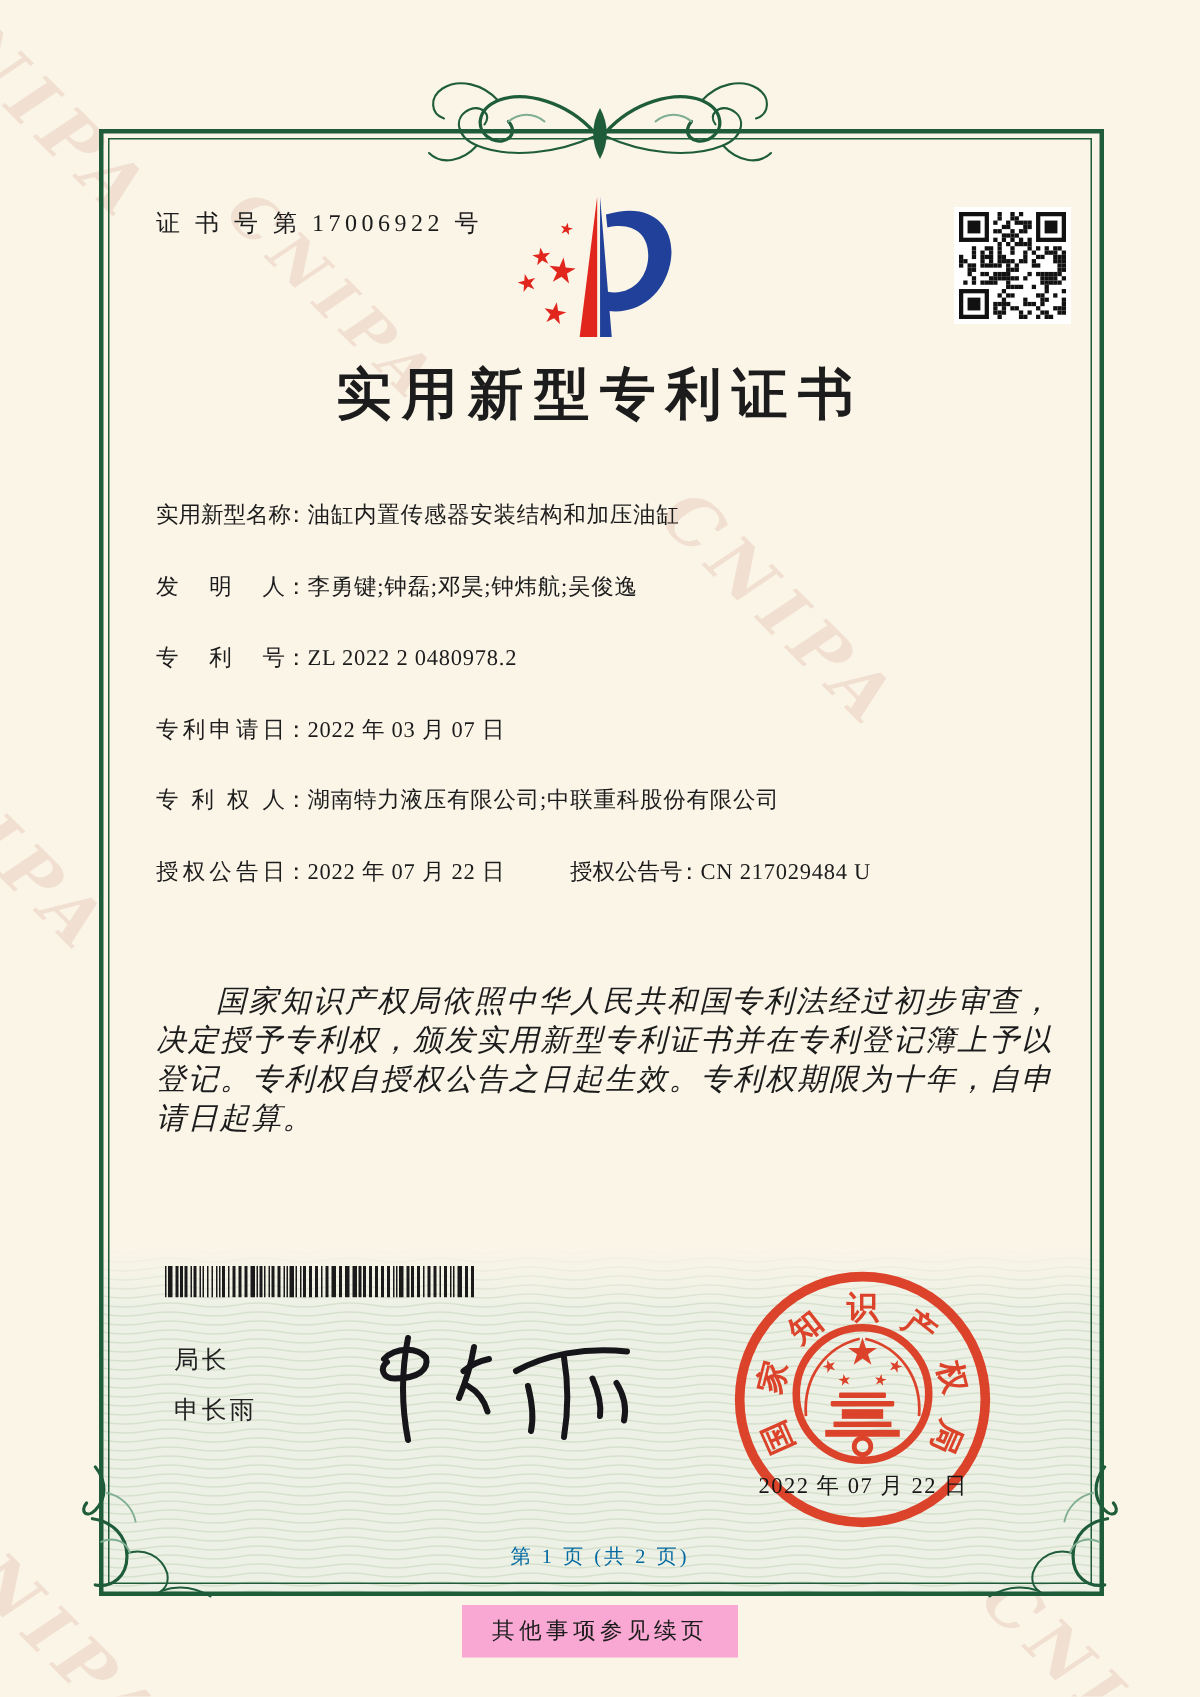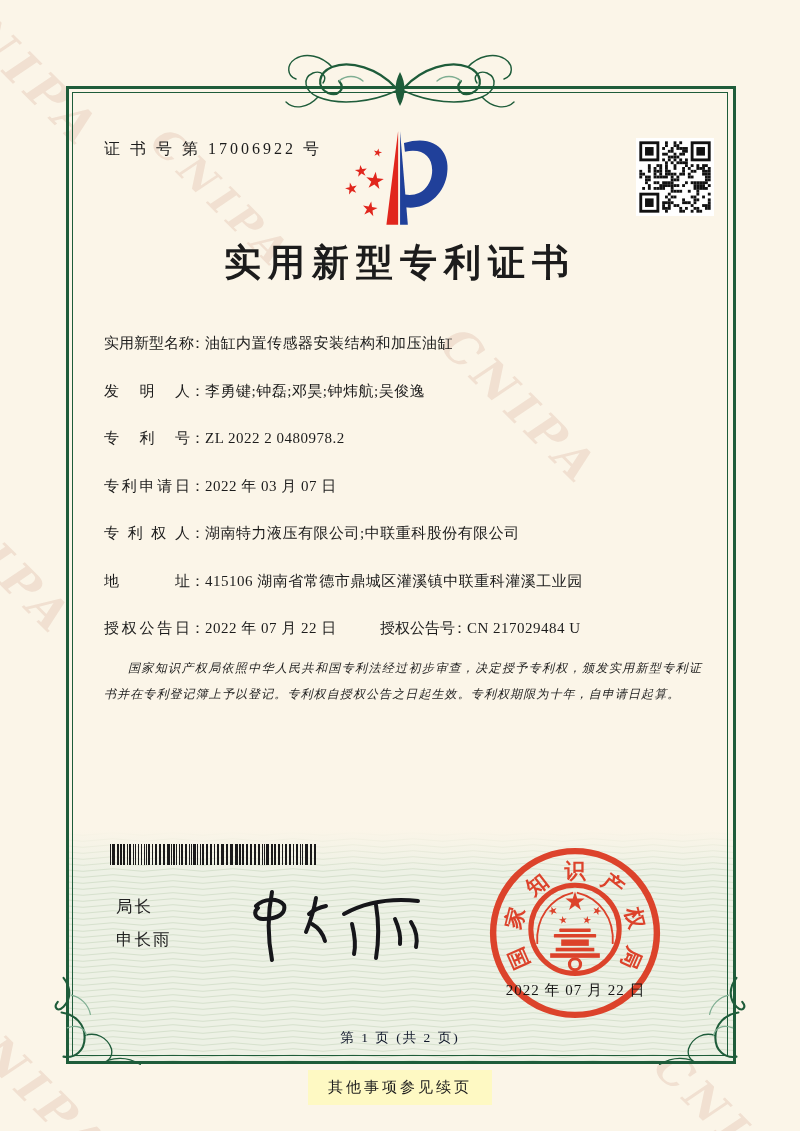--- a/index.html
+++ b/index.html
@@ -34,40 +34,40 @@
   
   .fields{position:absolute;left:104px;top:334px;width:610px;z-index:4;font-size:15px;}
   .f-row{position:relative;height:26px;margin-bottom:21.5px;white-space:nowrap;}
   .f-label{display:inline-block;width:86px;text-align:justify;text-align-last:justify;vertical-align:top;}
   .f-colon{display:inline-block;}
   .f-value{letter-spacing:.5px;}
   .pair2{position:absolute;left:276px;top:0;}
   .pair2 .f-label{width:72px;}
   
   .paras{position:absolute;left:104px;top:655px;width:598px;z-index:4;
-      font-size:12px;font-style:italic;line-height:26px;letter-spacing:1.1px;text-align:justify;}
+      font-size:20px;font-style:italic;line-height:26px;letter-spacing:1.1px;text-align:justify;}
   .paras p{margin:0;text-indent:2em;}
   
   .barcode{position:absolute;left:110px;top:844px;z-index:4;}
   
   .official{position:absolute;left:116px;z-index:4;font-family:Liberation Mono, monospace;
       font-size:16.5px;letter-spacing:2px;color:#222;}
   .sig{position:absolute;left:232px;top:878px;z-index:5;}
   .sig path{fill:none;stroke:#16161a;stroke-width:4;stroke-linecap:round;stroke-linejoin:round;}
   
   .seal{position:absolute;left:483px;top:841px;width:184px;height:184px;z-index:5;opacity:.95;}
   .seal .red{fill:var(--red,#dc3a22);}
   .seal .red-line{fill:none;stroke:var(--red,#dc3a22);}
   .seal-date{position:absolute;left:468px;top:981px;width:215px;text-align:center;z-index:6;
       font-size:15px;letter-spacing:1px;color:#161616;}
   
   .page-info{position:absolute;left:66px;top:1029px;width:668px;text-align:center;
-      font-size:13.5px;letter-spacing:2px;z-index:4;color:#0f172a;}
+      font-size:13.5px;letter-spacing:2px;z-index:4;color:#0369a1;}
   .note{position:absolute;left:66px;top:1070px;width:668px;text-align:center;z-index:4;}
-  .note span{display:inline-block;background:#fef9c3;padding:8px 20px;font-size:15px;letter-spacing:3px;}
+  .note span{display:inline-block;background:#f9a8d4;padding:8px 20px;font-size:15px;letter-spacing:3px;}
 </style>
 </head>
 <body>
 
 <div class="page">
 
   <div class="band">
     <svg id="waves" width="666" height="234" viewBox="0 0 666 234">
         <path d="M0 4 q15 2.6 30 0 t30 0 q15 2.6 30 0 t30 0 q15 2.6 30 0 t30 0 q15 2.6 30 0 t30 0 q15 2.6 30 0 t30 0 q15 2.6 30 0 t30 0 q15 2.6 30 0 t30 0 q15 2.6 30 0 t30 0 q15 2.6 30 0 t30 0 q15 2.6 30 0 t30 0 q15 2.6 30 0 t30 0 q15 2.6 30 0 t30 0" fill="none" stroke="#d6e1cd" stroke-width="1"></path>
         <path d="M0 10 q15 2.6 30 0 t30 0 q15 2.6 30 0 t30 0 q15 2.6 30 0 t30 0 q15 2.6 30 0 t30 0 q15 2.6 30 0 t30 0 q15 2.6 30 0 t30 0 q15 2.6 30 0 t30 0 q15 2.6 30 0 t30 0 q15 2.6 30 0 t30 0 q15 2.6 30 0 t30 0 q15 2.6 30 0 t30 0 q15 2.6 30 0 t30 0" fill="none" stroke="#d6e1cd" stroke-width="1"></path>
@@ -376,21 +376,20 @@
   </svg>
 
   <div class="title">实用新型专利证书</div>
 
   <div class="fields" id="fields">
       <div class="f-row"><span class="f-label">实用新型名称</span><span class="f-colon">：</span><span class="f-value">油缸内置传感器安装结构和加压油缸</span></div>
       <div class="f-row"><span class="f-label">发明人</span><span class="f-colon">：</span><span class="f-value">李勇键;钟磊;邓昊;钟炜航;吴俊逸</span></div>
       <div class="f-row"><span class="f-label">专利号</span><span class="f-colon">：</span><span class="f-value">ZL 2022 2 0480978.2</span></div>
       <div class="f-row"><span class="f-label">专利申请日</span><span class="f-colon">：</span><span class="f-value">2022 年 03 月 07 日</span></div>
       <div class="f-row"><span class="f-label">专利权人</span><span class="f-colon">：</span><span class="f-value">湖南特力液压有限公司;中联重科股份有限公司</span></div>
-      <div class="f-row"><span class="f-label">地址</span><span class="f-colon">：</span><span class="f-value">415106 湖南省常德市鼎城区灌溪镇中联重科灌溪工业园</span></div>
       <div class="f-row"><span class="f-label">授权公告日</span><span class="f-colon">：</span><span class="f-value">2022 年 07 月 22 日</span><span class="pair2"><span class="f-label">授权公告号</span><span class="f-colon">：</span><span class="f-value">CN 217029484 U</span></span></div>
     </div>
 
   <div class="paras" id="paras">
       <p>国家知识产权局依照中华人民共和国专利法经过初步审查，决定授予专利权，颁发实用新型专利证书并在专利登记簿上予以登记。专利权自授权公告之日起生效。专利权期限为十年，自申请日起算。</p>
     </div>
 
   <svg id="barcode" class="barcode" width="212" height="21">
       <rect x="0" y="0" width="1" height="21" fill="#1a1a1a"></rect>
       <rect x="2" y="0" width="3" height="21" fill="#1a1a1a"></rect>

